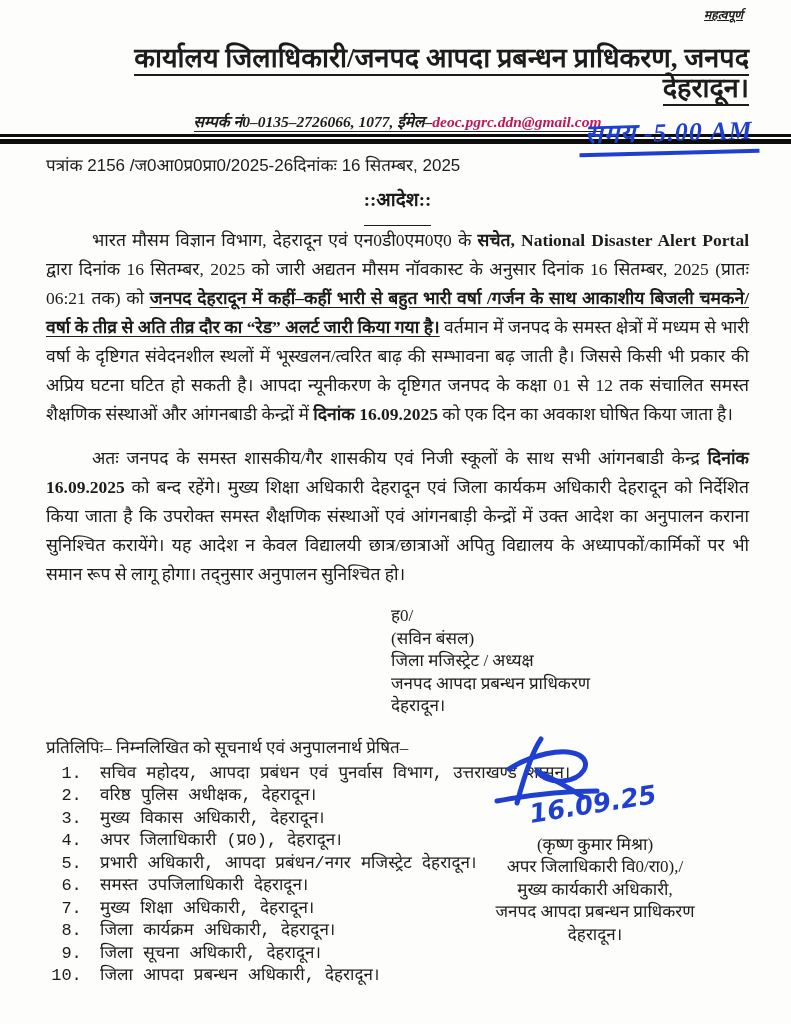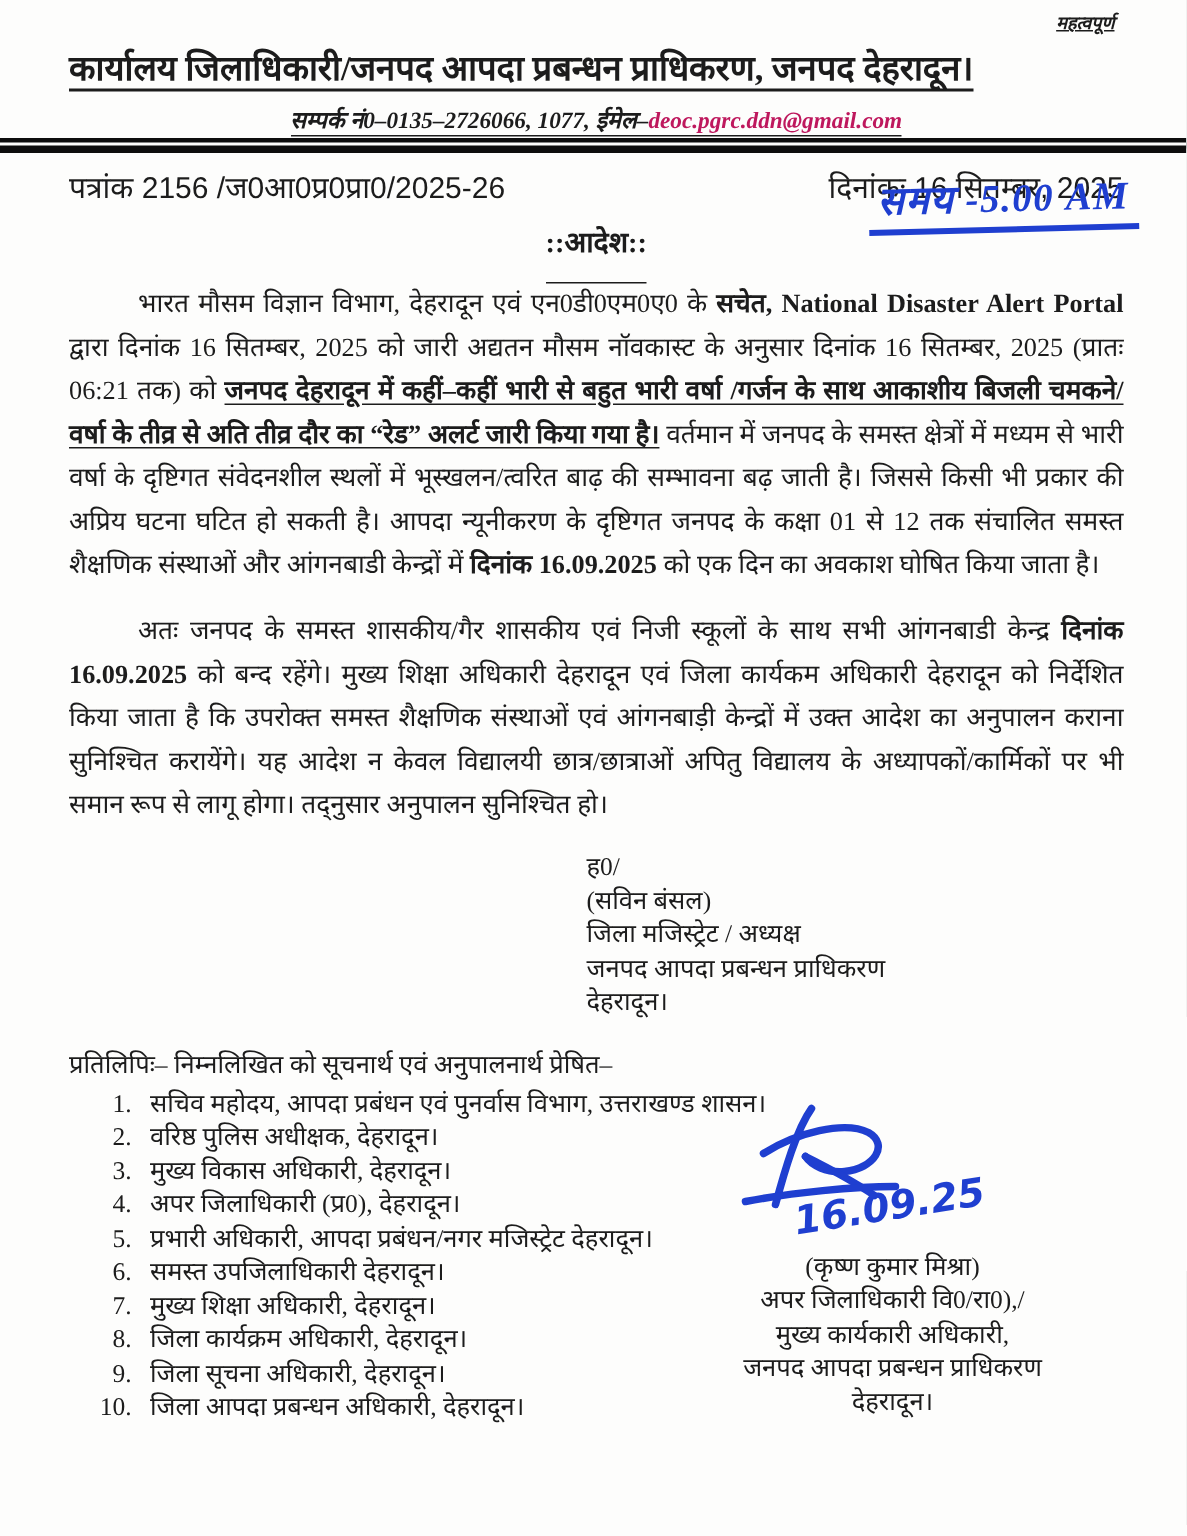--- a/index.html
+++ b/index.html
@@ -16,41 +16,41 @@
   }
   .importance{
     text-align:right;
     font-style:italic;
     font-weight:bold;
     font-size:12px;
     text-decoration:underline;
     padding-right:6px;
   }
   .office-title{
-    text-align:left;
+    text-align:right;
     font-weight:bold;
-    font-size:23px;
+    font-size:27px;
     line-height:30px;
-    margin-top:8px;
+    margin-top:20px;
   }
   .office-title span{border-bottom:2px solid #1c1c1c;padding-bottom:1px;}
   .contact-line{
     text-align:center;
     font-style:italic;
     font-weight:bold;
     font-size:15.5px;
     margin-top:7px;
   }
   .contact-line .wrap{border-bottom:1.5px solid #1c1c1c;padding-bottom:1px;}
   .contact-line a{color:#be185d;text-decoration:none;}
   .rule-bar{margin:5px -42px 0 -46px;height:5px;background:#0d0d0d;border-top:2px solid #fdfdfc;box-shadow:0 -3px 0 #0d0d0d;}
   .ref-row{
     display:flex;
-    justify-content:space-between;
-    font-size:20px;
+    justify-content:flex-start;
+    font-size:17px;
     margin-top:9px;
     font-family:"Liberation Sans","DejaVu Sans",sans-serif;
   }
   .order-heading{
     text-align:center;
     font-weight:bold;
     font-size:19px;
     margin-top:10px;
   }
   .order-heading span{border-bottom:1.5px solid #1c1c1c;padding-bottom:15px;}
@@ -83,20 +83,21 @@
     text-align:left;
     font-size:17px;
     line-height:22.5px;
   }
   .copy-section{margin-top:18px;font-size:17px;}
   .copy-heading{line-height:24px;}
   .copy-list{
     margin:3px 0 0 24px;
     padding-left:22px;
     line-height:21.5px;
+    font-family:Liberation Mono, monospace;
   }
   .copy-list li{padding-left:8px;margin:0 0 1px 0;}
   .sig-block-2{
     position:absolute;
     right:46px;bottom:78px;
     width:300px;
     text-align:center;
     font-size:17px;
     line-height:22.5px;
   }

